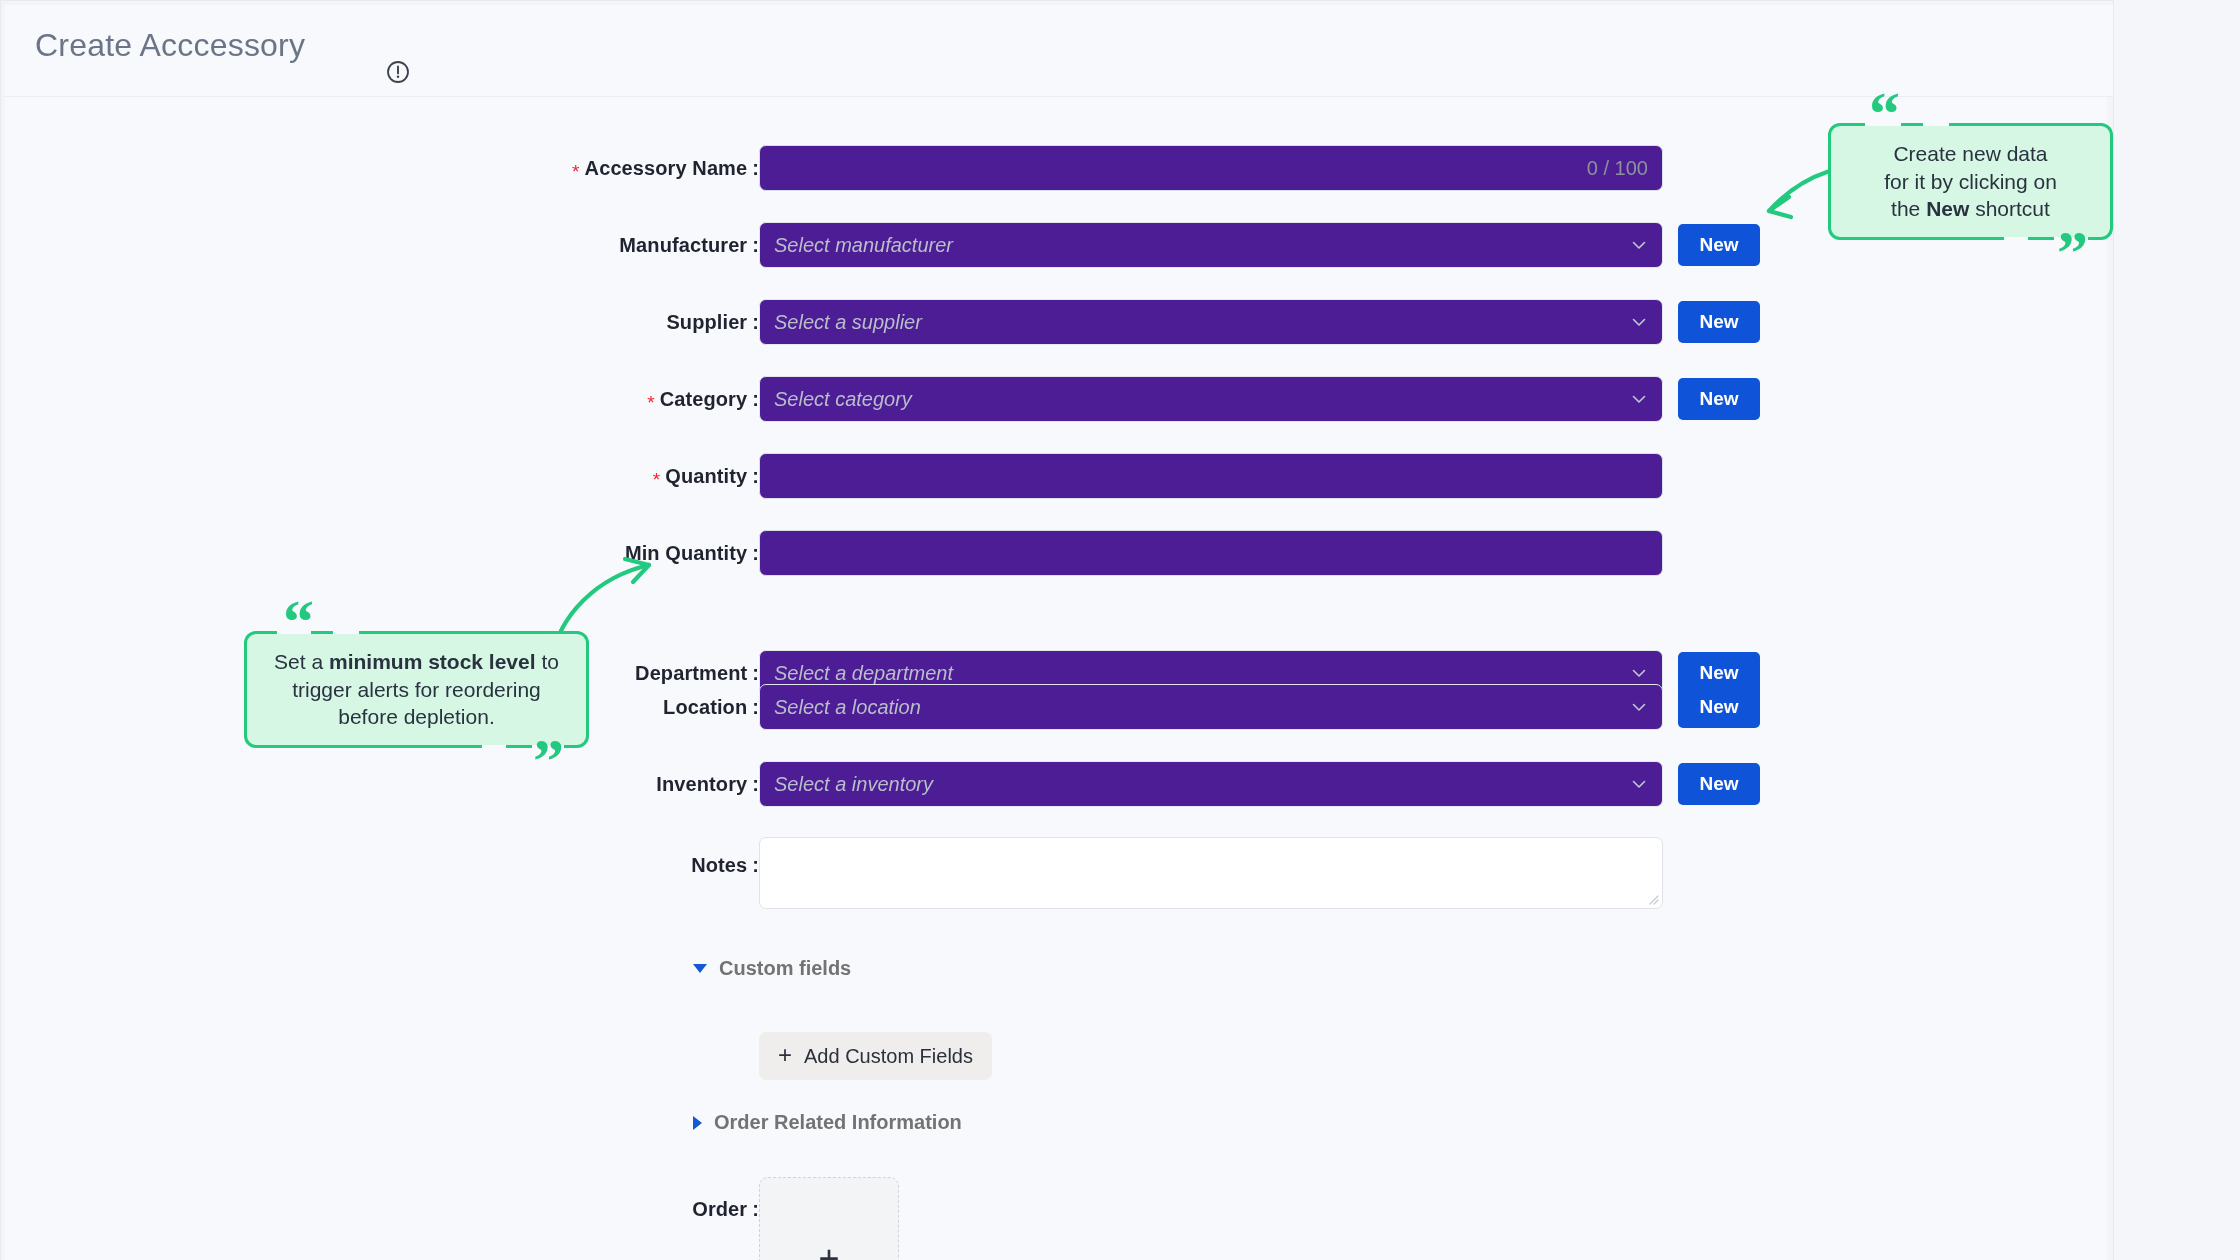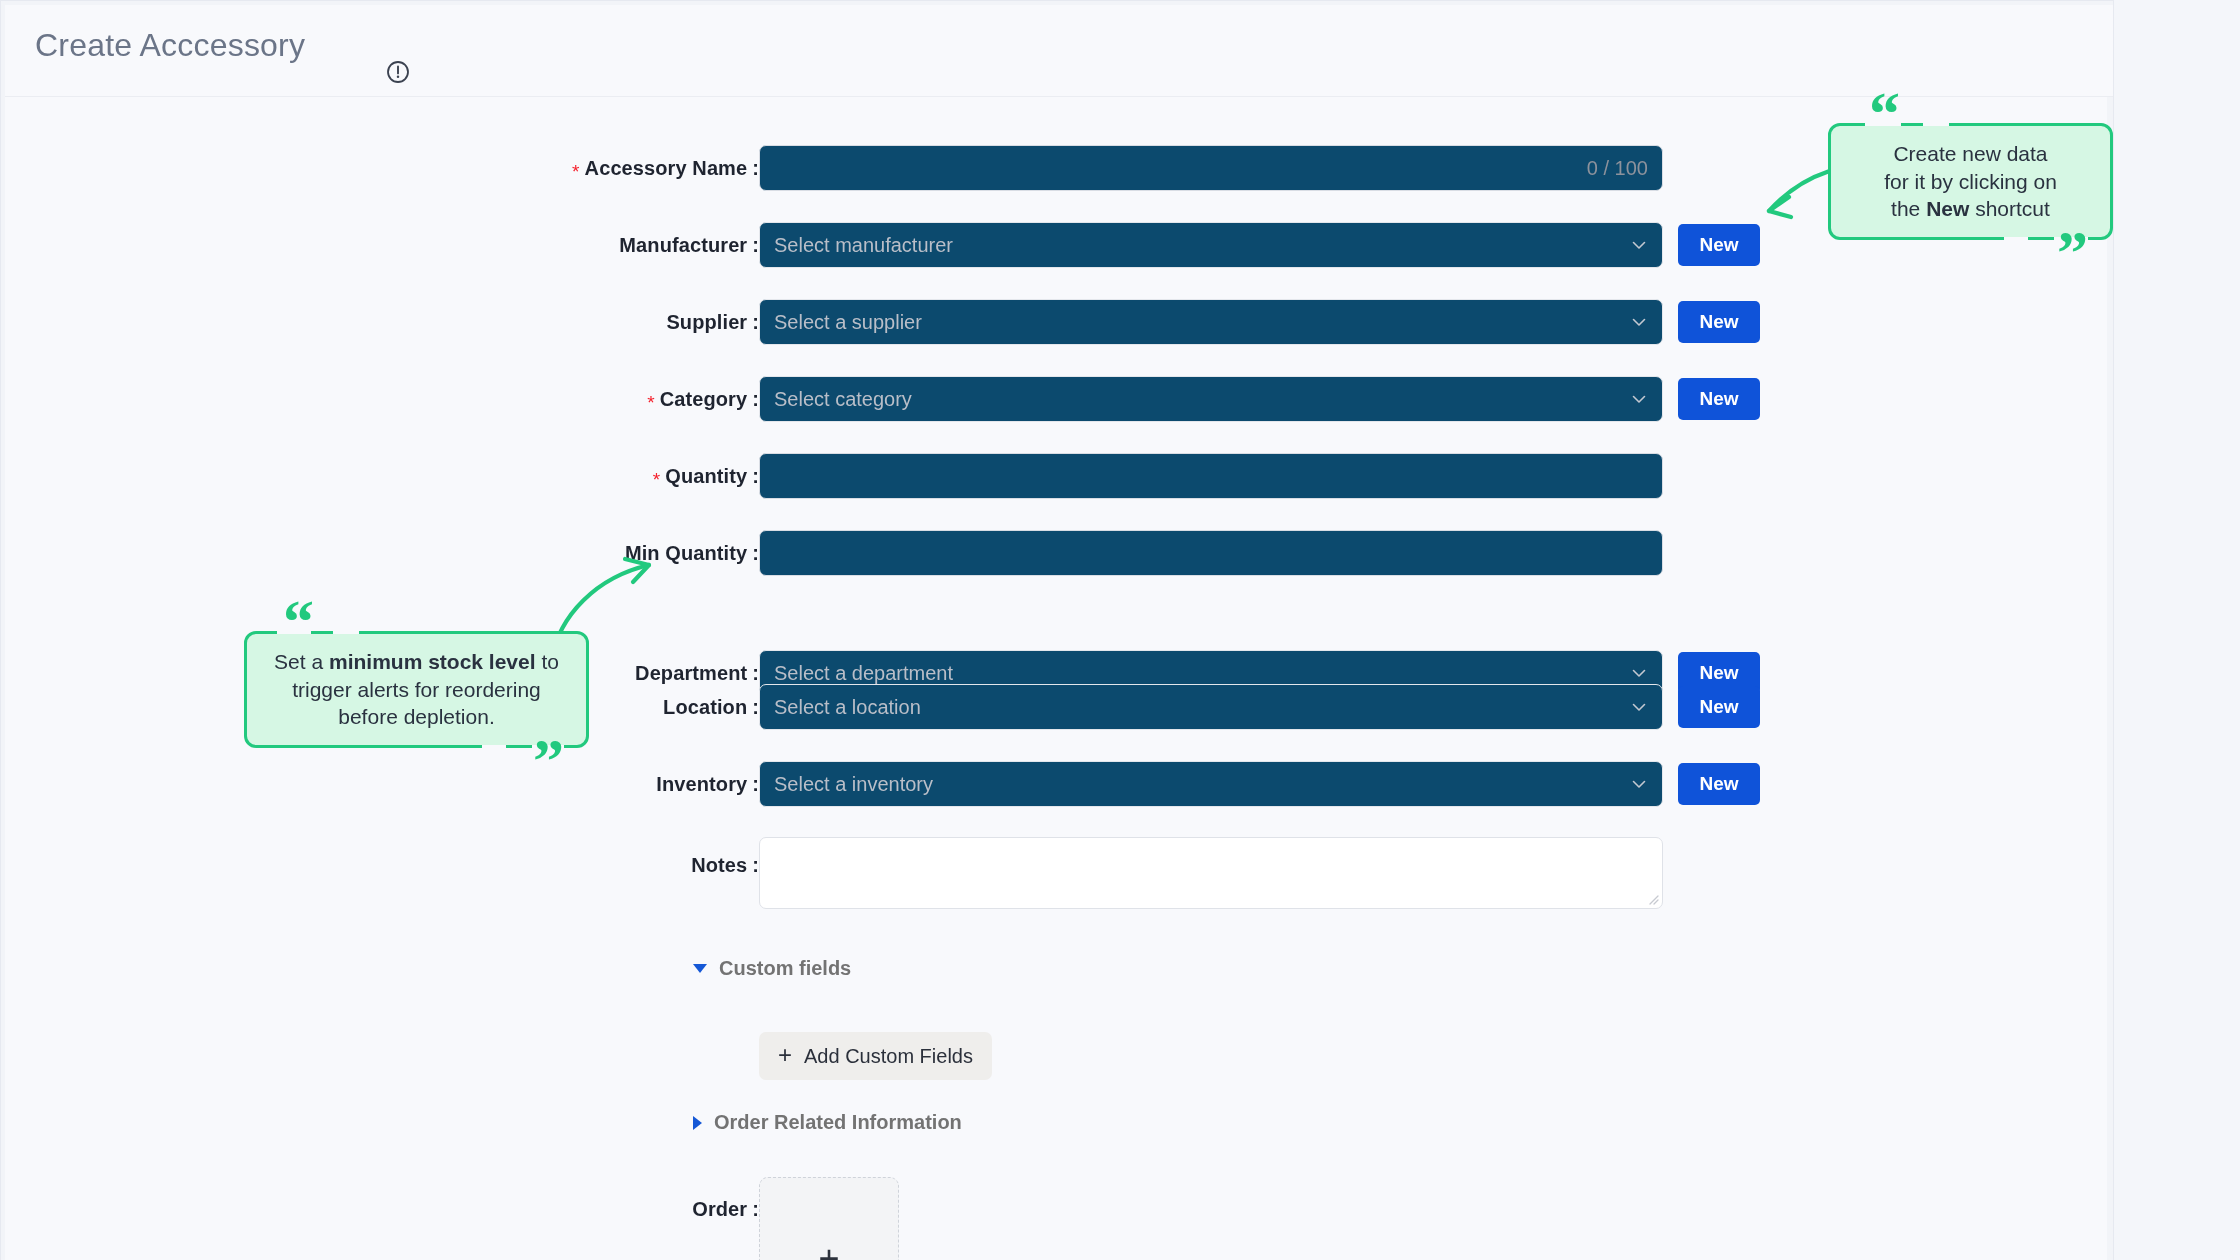--- a/index.html
+++ b/index.html
@@ -103,36 +103,37 @@
     position: relative;
     top: 3px;
   }
   .label-colon { margin-left: 5px; }
 
   .control {
     position: absolute;
     left: 758px;
     width: 904px;
     height: 46px;
-    background: #0c4a6e;
+    background: #4c1d95;
     border: 1px solid #dfe2e8;
     border-radius: 7px;
   }
   .control.plain { border-color: #d9dde4; }
   .control.select { border-color: #e4e7ec; }
 
   .placeholder {
     position: absolute;
     left: 14px;
     top: 50%;
     transform: translateY(-50%);
     font-size: 20px;
     color: #b9bec8;
     white-space: nowrap;
     pointer-events: none;
+    font-style: italic;
   }
   .counter {
     position: absolute;
     right: 14px;
     top: 50%;
     transform: translateY(-50%);
     font-size: 20px;
     color: #8d929c;
     white-space: nowrap;
   }

